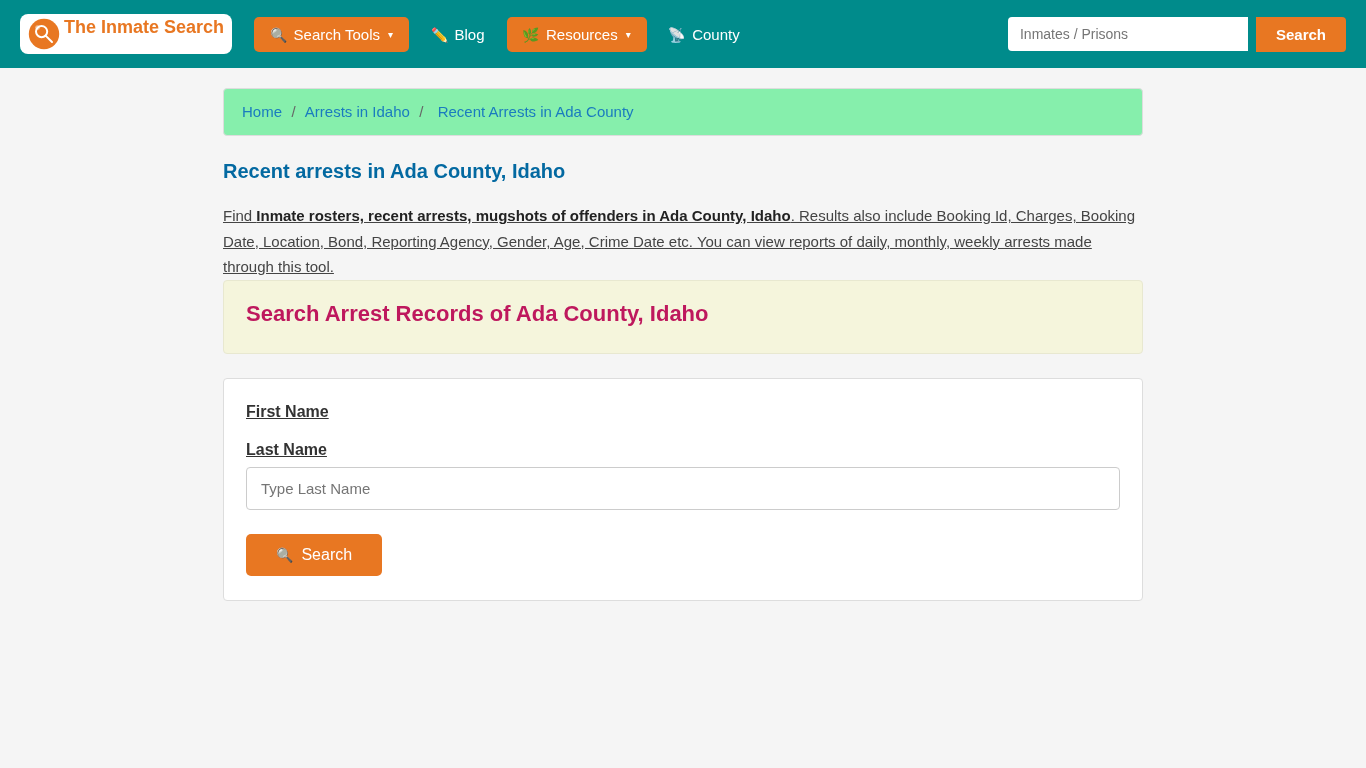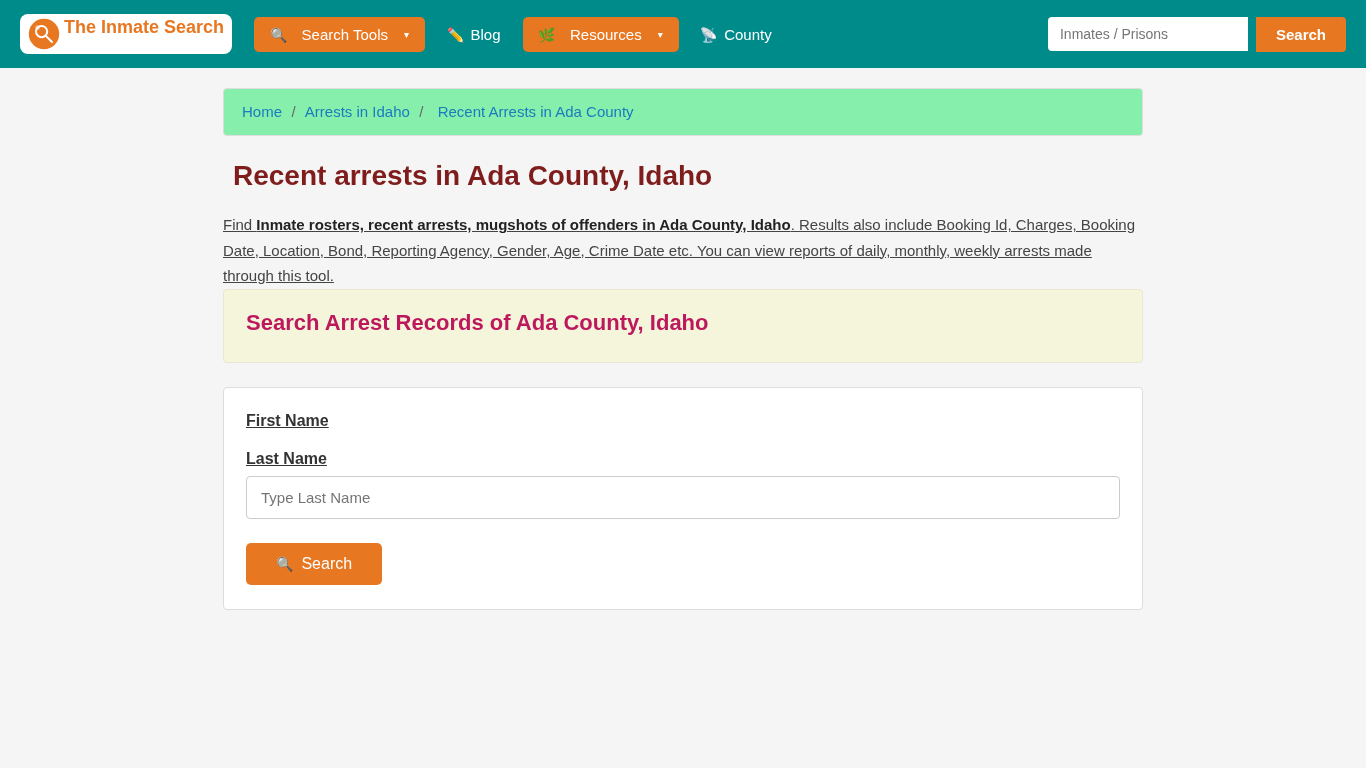--- a/index.html
+++ b/index.html
@@ -43,21 +43,21 @@
     .nav-btn {
       background: #e87722;
       color: #fff;
       border: none;
       border-radius: 5px;
       padding: 9px 16px;
       font-size: 15px;
       cursor: pointer;
       display: flex;
       align-items: center;
-      gap: 14px;
+      gap: 6px;
       white-space: nowrap;
     }
     .nav-btn .caret { font-size: 10px; margin-left: 2px; }
 
     .nav-plain {
       background: none;
       color: #fff;
       border: none;
       font-size: 15px;
       cursor: pointer;
@@ -71,21 +71,21 @@
       margin-left: auto;
       display: flex;
       align-items: center;
       gap: 8px;
     }
     .header-search-input {
       padding: 9px 12px;
       font-size: 14px;
       border: none;
       border-radius: 4px 0 0 4px;
-      width: 200px;
+      width: 240px;
       outline: none;
     }
     .header-search-btn {
       background: #e87722;
       color: #fff;
       border: none;
       padding: 9px 20px;
       font-size: 15px;
       cursor: pointer;
       border-radius: 0 4px 4px 0;
@@ -117,25 +117,24 @@
       font-size: 15px;
       margin: 0 5px;
     }
     .breadcrumb .current {
       color: #1a7bbf;
       font-size: 15px;
     }
 
     
     .page-title {
-      font-size: 28px;
-      font-weight: bold;
-      color: #7f1d1d;
+      font-size: 20px;
+      font-weight: bold;
+      color: #0369a1;
       margin-bottom: 20px;
-      margin-left: 10px;
     }
 
     
     .description {
       font-size: 15px;
       line-height: 1.7;
       color: #444;
       text-decoration: underline;
     }
     .description strong { font-weight: bold; color: #222; }

